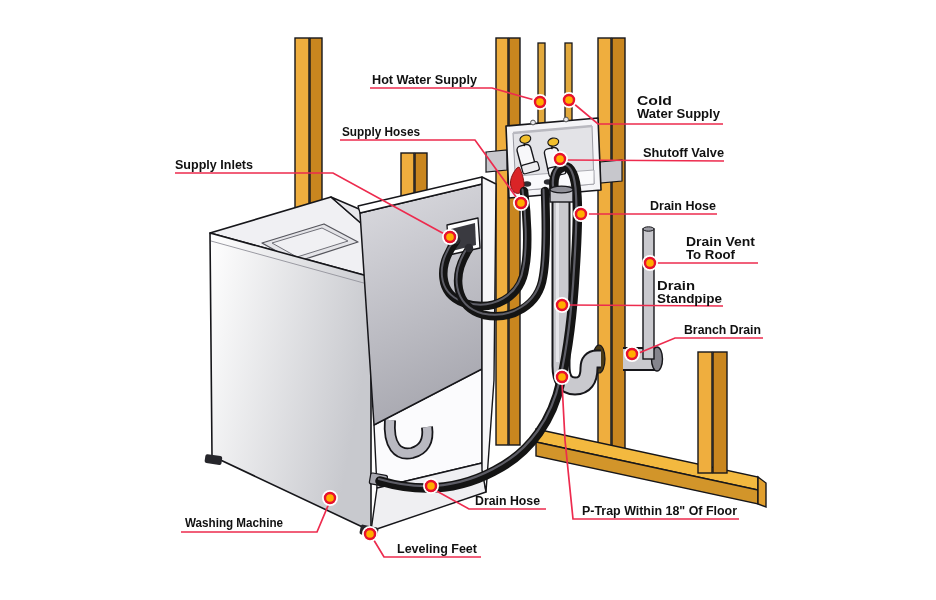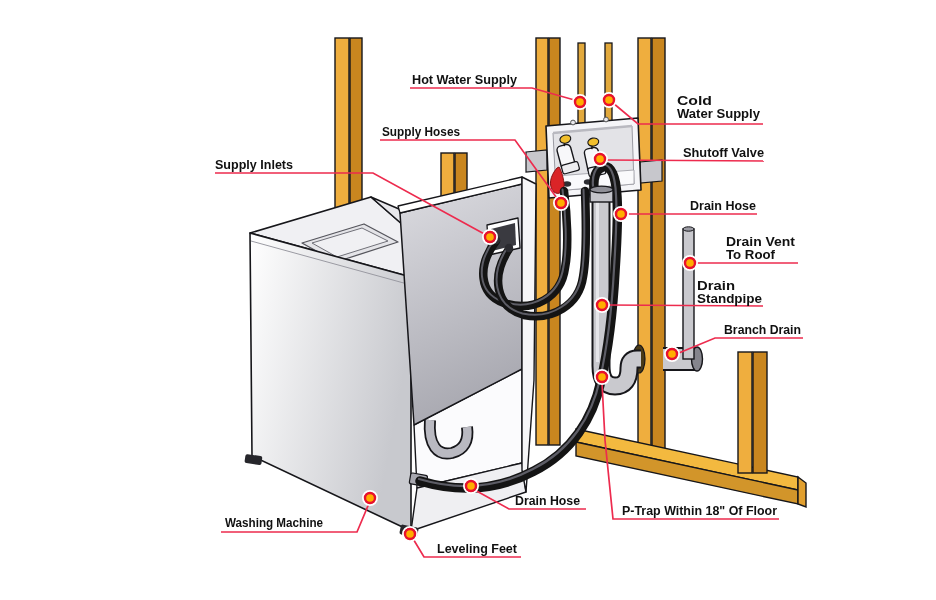--- a/index.html
+++ b/index.html
@@ -1,17 +1,17 @@
 <!DOCTYPE html>
 <html><head>
 <meta charset="utf-8">
 <style>
   html,body{margin:0;padding:0;background:#ffffff;}
   .stage{position:relative;width:768px;height:600px;background:#ffffff;overflow:hidden;
-         font-family:"Liberation Sans",sans-serif;margin-left:40px;}
+         font-family:"Liberation Sans",sans-serif;}
   svg{position:absolute;left:0;top:0;}
   text{font-family:"Liberation Sans",sans-serif;font-weight:bold;fill:#111111;font-size:12px;}
 </style>
 </head>
 <body>
 
 <div class="stage">
 <svg width="936" height="600" viewBox="0 0 936 600">
   <defs>
     <linearGradient id="gradFront" x1="0" y1="0" x2="1" y2="0.35">

